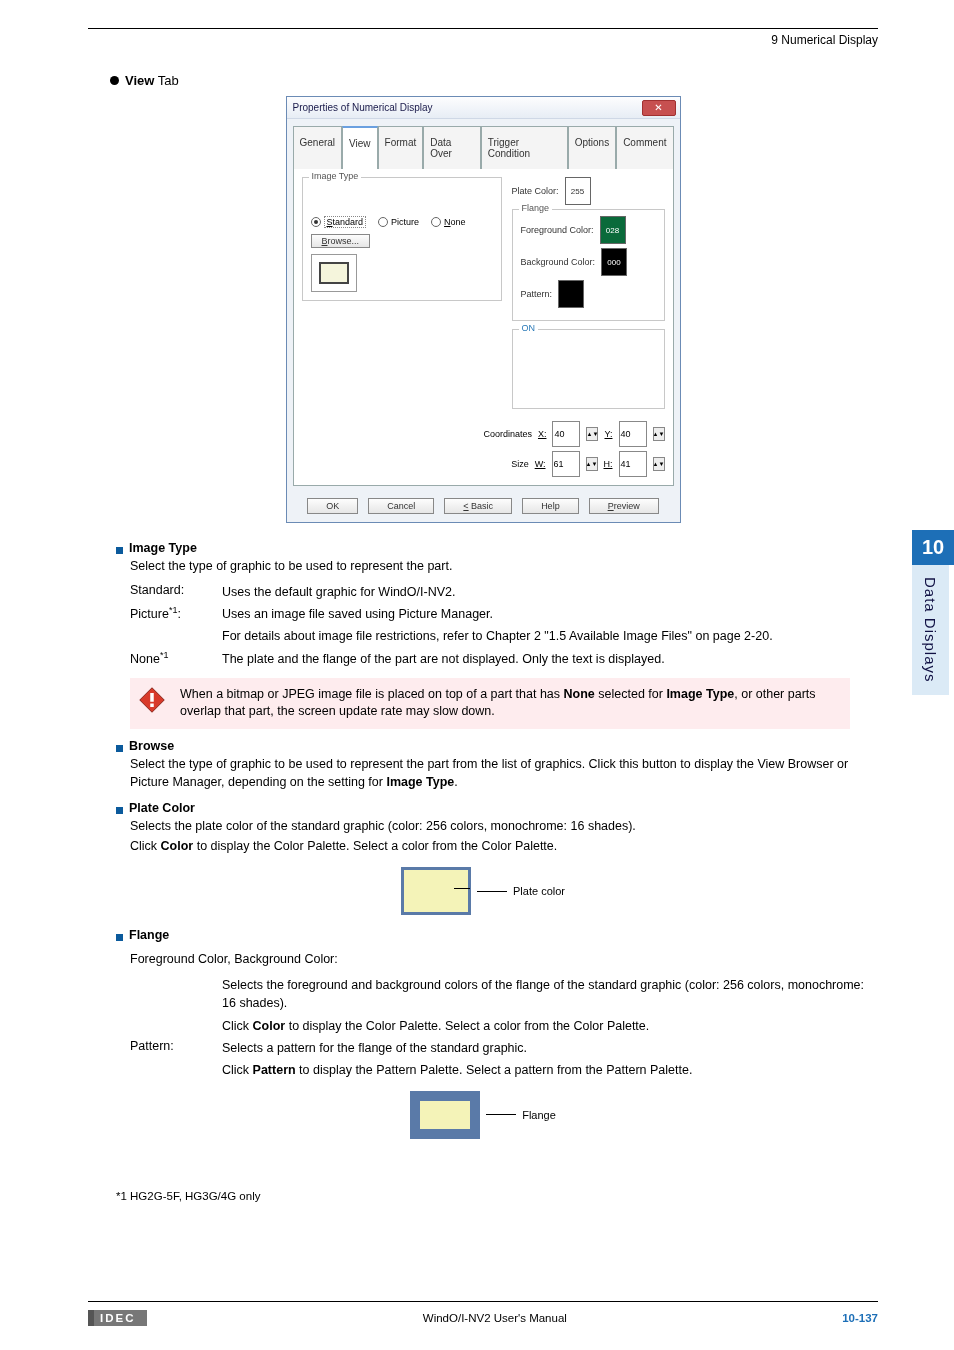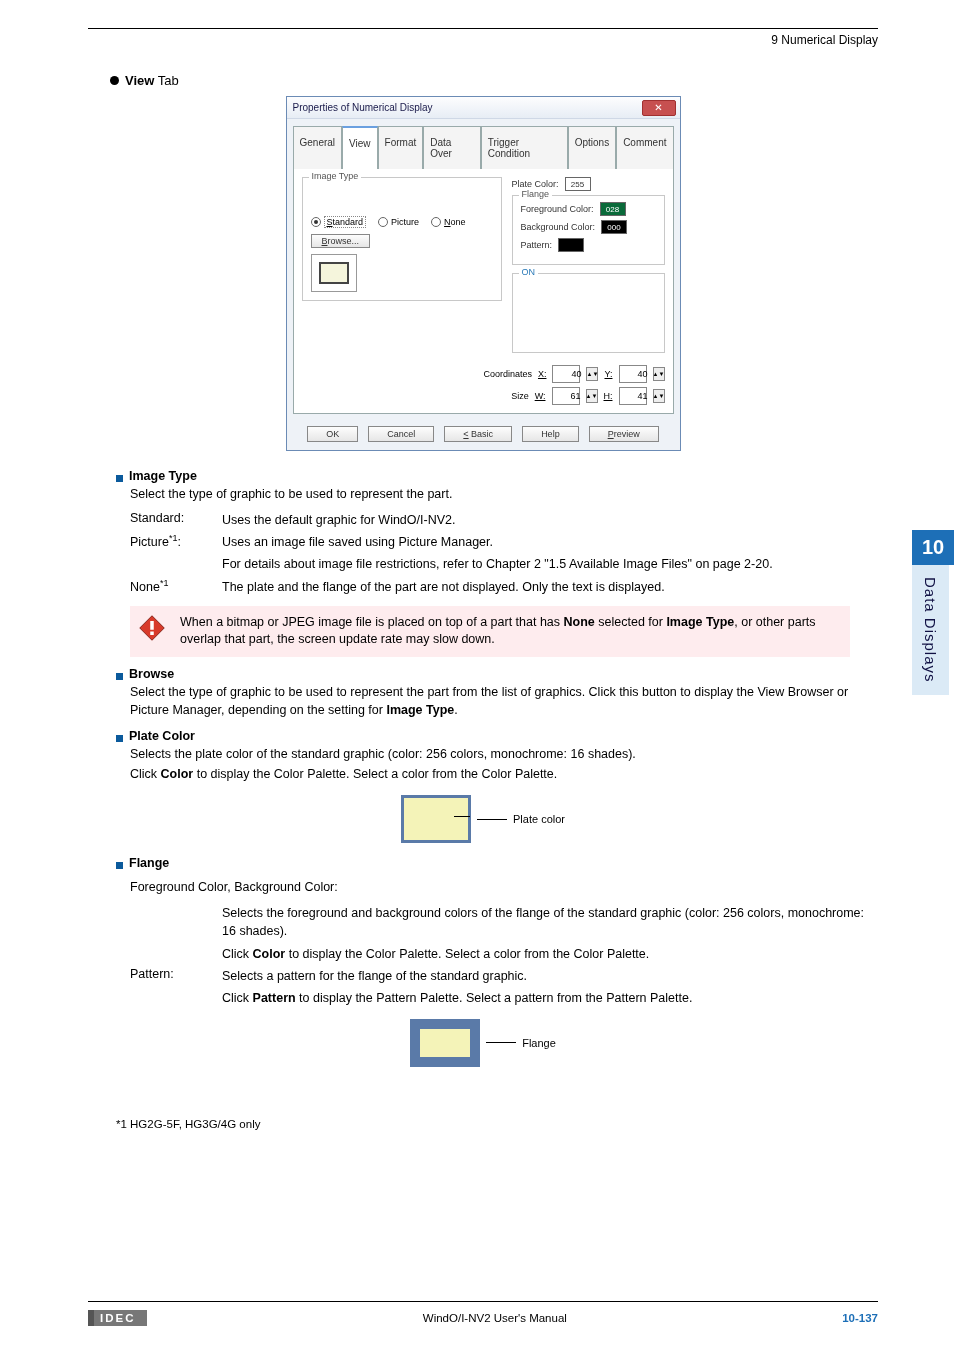--- a/index.html
+++ b/index.html
@@ -135,28 +135,28 @@
     background:#fff;
     display:flex; align-items:center; justify-content:center;
     margin-top:6px;
   }
   .thumb-inner {
     width: 30px; height: 22px;
     border: 2px solid #444;
     background: #f5f5dc;
   }
   .field-row { display:flex; align-items:center; gap:6px; margin-bottom:4px; font-size:9px; color:#333;}
-  .color-chip { width:26px; height:14px; border:1px solid #666; display:inline-flex;align-items:center;justify-content:center;font-size:8px;}
+  .color-chip { width:26px; height:28px; border:1px solid #666; display:inline-flex;align-items:center;justify-content:center;font-size:8px;}
   .chip-255{background:#fff;}
   .chip-028{background:#0a6a3a;color:#fff;}
   .chip-000{background:#000;color:#fff;}
   .chip-pat{background:#000;}
   .on-grp{height:80px;}
   .coord-row{display:flex;justify-content:flex-end;gap:6px;align-items:center;font-size:9px;margin-top:4px;}
-  .num-in{width:28px;height:18px;border:1px solid #888;background:#fff;display:inline-flex;align-items:center;padding-left:18px;font-size:9px;}
+  .num-in{width:28px;height:26px;border:1px solid #888;background:#fff;display:inline-flex;align-items:center;padding-left:1px;font-size:9px;}
   .spin{width:12px;height:14px;border:1px solid #888;background:#eee;display:inline-flex;flex-direction:column;justify-content:center;align-items:center;font-size:6px;line-height:5px;}
   .dlg-footer{display:flex;gap:10px;justify-content:center;padding:6px 0 8px;}
   .dlg-footer .btn{padding:2px 18px;}
 
   
   .sq-row { display:flex; align-items:baseline; margin-left:28px; margin-top:10px;}
   .sq-bullet{ width:7px;height:7px; background:#0b5a9c; margin-right:6px; position:relative; top:2px;}
   .sq-title{ font-weight:bold; font-size:12.5px;}
   .body-text{ margin-left:42px; font-size:12.5px; line-height:1.45; margin-top:2px;}
   .def-table{ margin-left:42px; margin-top:8px;}

